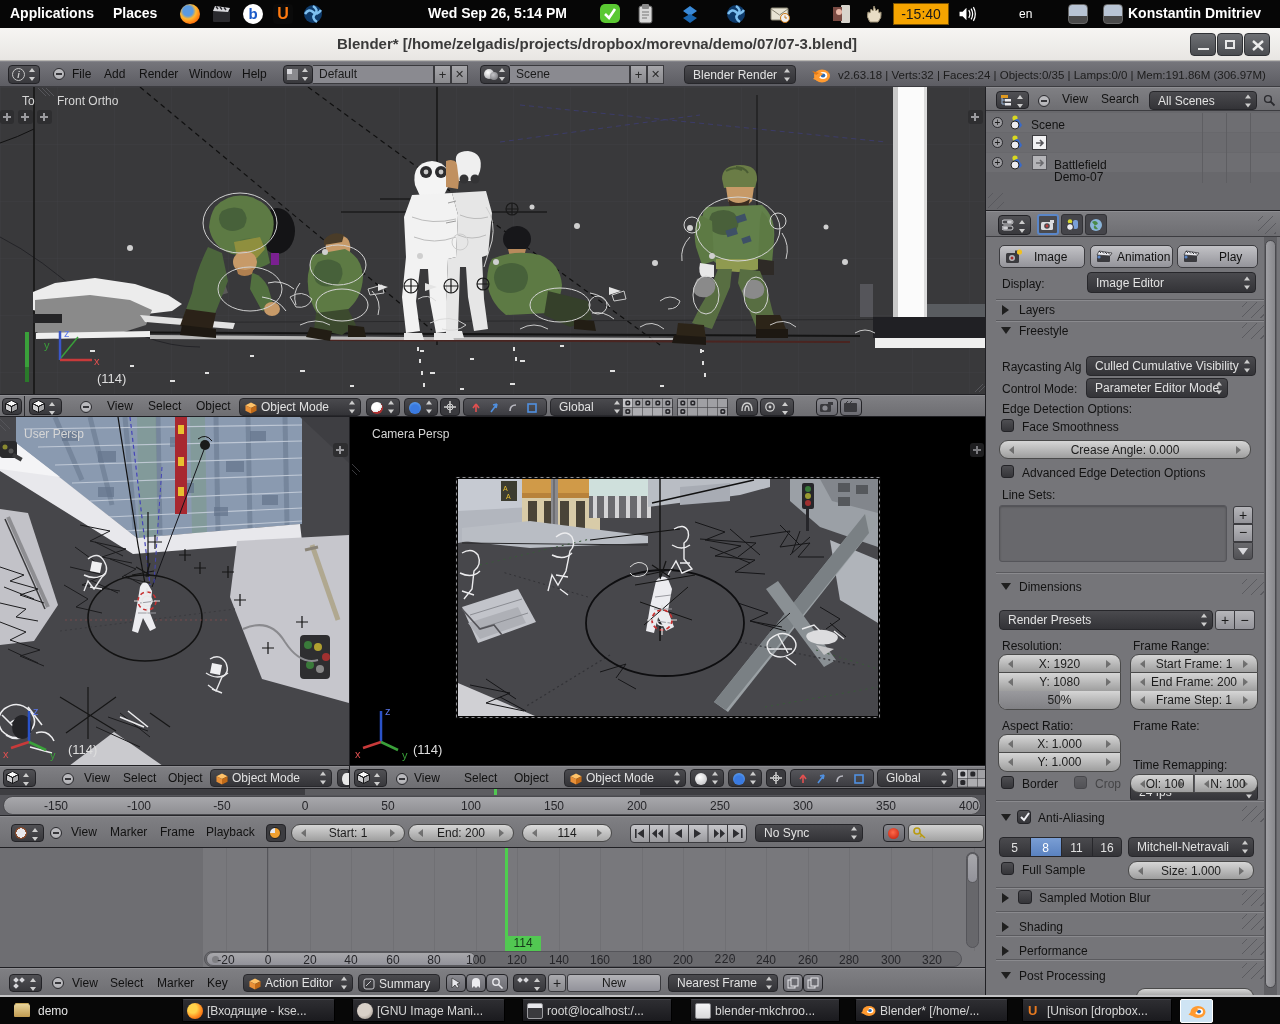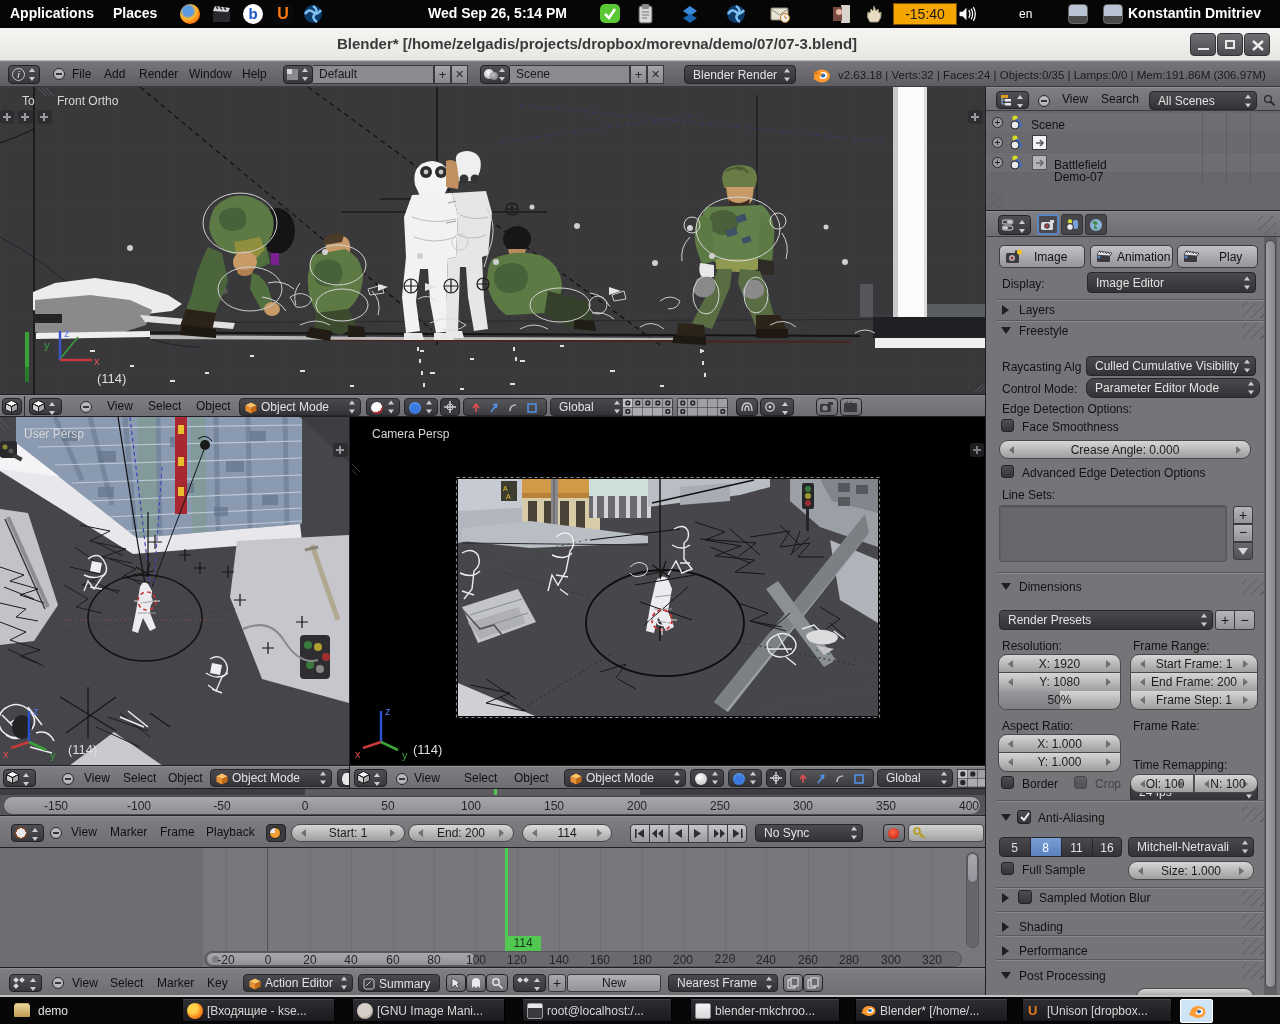--- a/index.html
+++ b/index.html
@@ -94,21 +94,21 @@
         <path d="M15 11.5 v2.5 h2" stroke="#c87818" fill="none"></path>
       </svg>
     <svg class="ic" style="left:832px;" viewBox="0 0 20 20">
         <rect x="9" y="1" width="9" height="18" rx="1" fill="#d8d4cc"></rect>
         <rect x="1" y="3" width="9" height="14" fill="#7a4a42"></rect>
         <circle cx="7" cy="8" r="3" fill="#e8b8a8"></circle>
       </svg>
     <svg class="ic" style="left:864px;" viewBox="0 0 20 20">
         <path d="M6 18 q-4 -5 -2 -10 l2 1 l1 -4 l2 2 l1 -5 l2 5 l2 -2 l1 4 l2 -1 q1 6 -3 10 Z" fill="#e8dcc4" stroke="#9a8e74"></path>
       </svg>
-    <div class="abs" style="left:893px;top:3px;width:64px;height:22px;background:#f5a400;border:1px solid #7a5200;color:#1a1a1a;font-size:14px;text-align:center;line-height:20px;">-15:40</div>
+    <div class="abs" style="left:893px;top:3px;width:56px;height:22px;background:#f5a400;border:1px solid #7a5200;color:#1a1a1a;font-size:14px;text-align:center;line-height:20px;">-15:40</div>
     <svg class="ic" style="left:958px;" width="26" height="20" viewBox="0 0 26 20">
         <path d="M2 7 h4 l5 -5 v16 l-5 -5 h-4 Z" fill="#fff"></path>
         <path d="M14 5 q3 5 0 10 M17 3 q4 7 0 14 M20 1 q5 9 0 18" stroke="#fff" stroke-width="1.6" fill="none"></path>
       </svg>
     <div class="ic" style="left:1068px;background:linear-gradient(#b8c4d4 60%,#4a4a4a 60%);border:1px solid #666;"></div>
     <div class="ic" style="left:1103px;background:linear-gradient(#b8c4d4 60%,#4a4a4a 60%);border:1px solid #666;"></div>
   </div>
 
   <div id="titlebar" class="abs">
     <div id="titletext">Blender* [/home/zelgadis/projects/dropbox/morevna/demo/07/07-3.blend]</div>
@@ -1255,21 +1255,21 @@
     <span class="tri-d" style="left:15px;top:116px;"></span>
     <span class="lbl" style="left:33px;top:113px;">Freestyle</span>
     <div class="diag" style="left:256px;top:112px;width:28px;height:16px;"></div>
 
     <span class="lbl" style="left:16px;top:149px;">Raycasting Alg</span>
     <div class="dd" style="left:100px;top:145px;width:170px;height:20px;">
         <span class="t">Culled Cumulative Visibility</span>
         <span class="ar"></span>
       </div>
     <span class="lbl" style="left:16px;top:171px;">Control Mode:</span>
-    <div class="dd" style="left:100px;top:167px;width:174px;height:20px;border-radius:8px;">
+    <div class="dd" style="left:100px;top:167px;width:142px;height:20px;">
         <span class="t">Parameter Editor Mode</span>
         <span class="ar"></span>
       </div>
     <span class="lbl" style="left:16px;top:191px;">Edge Detection Options:</span>
     <div class="cb" style="left:15px;top:208px;"></div>
     <span class="lbl" style="left:36px;top:209px;">Face Smoothness</span>
     <div class="pill" style="left:13px;top:229px;width:252px;height:19px;">
         <span class="la"></span>
         <span class="t">Crease Angle: 0.000</span>
         <span class="ra"></span>

